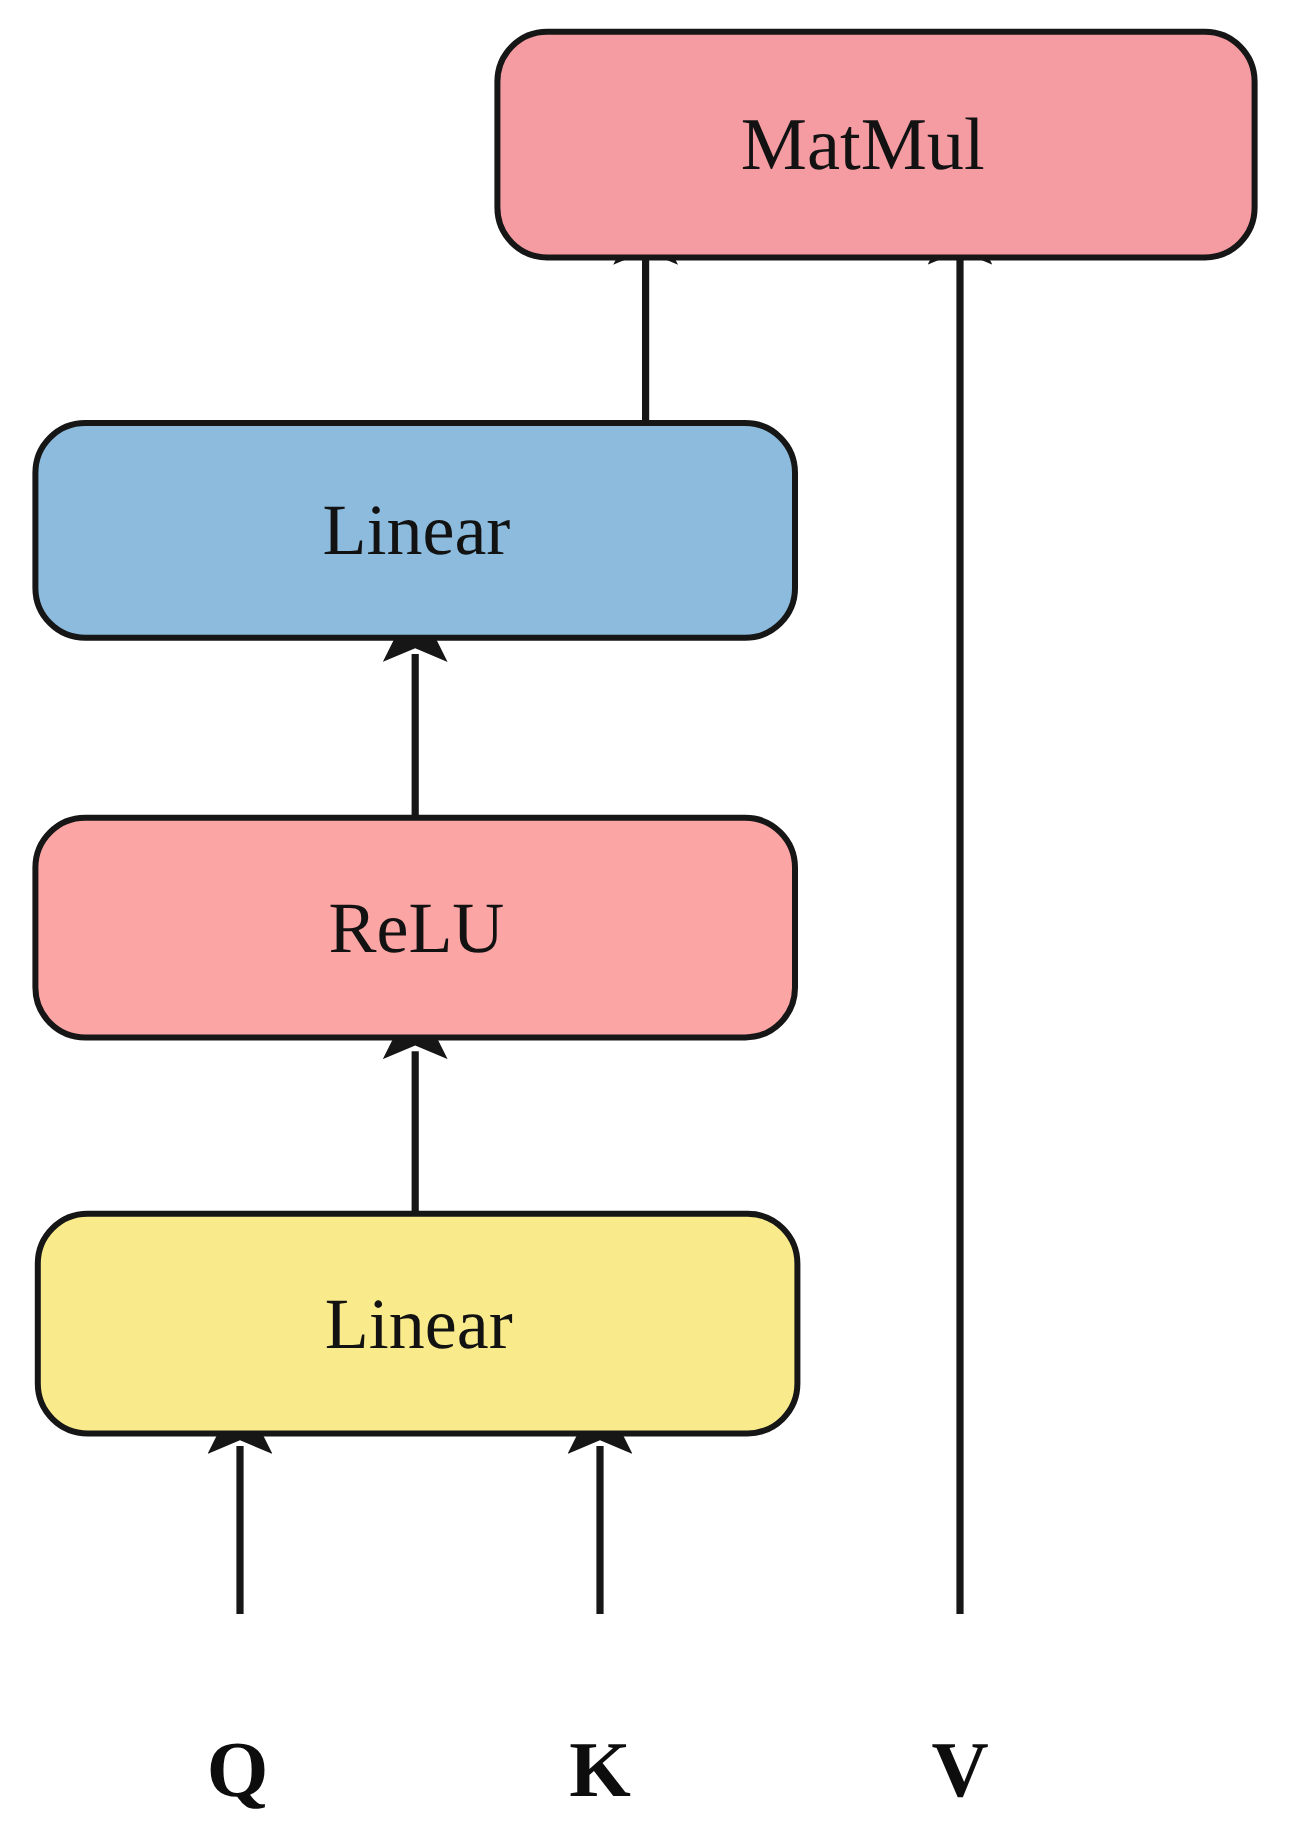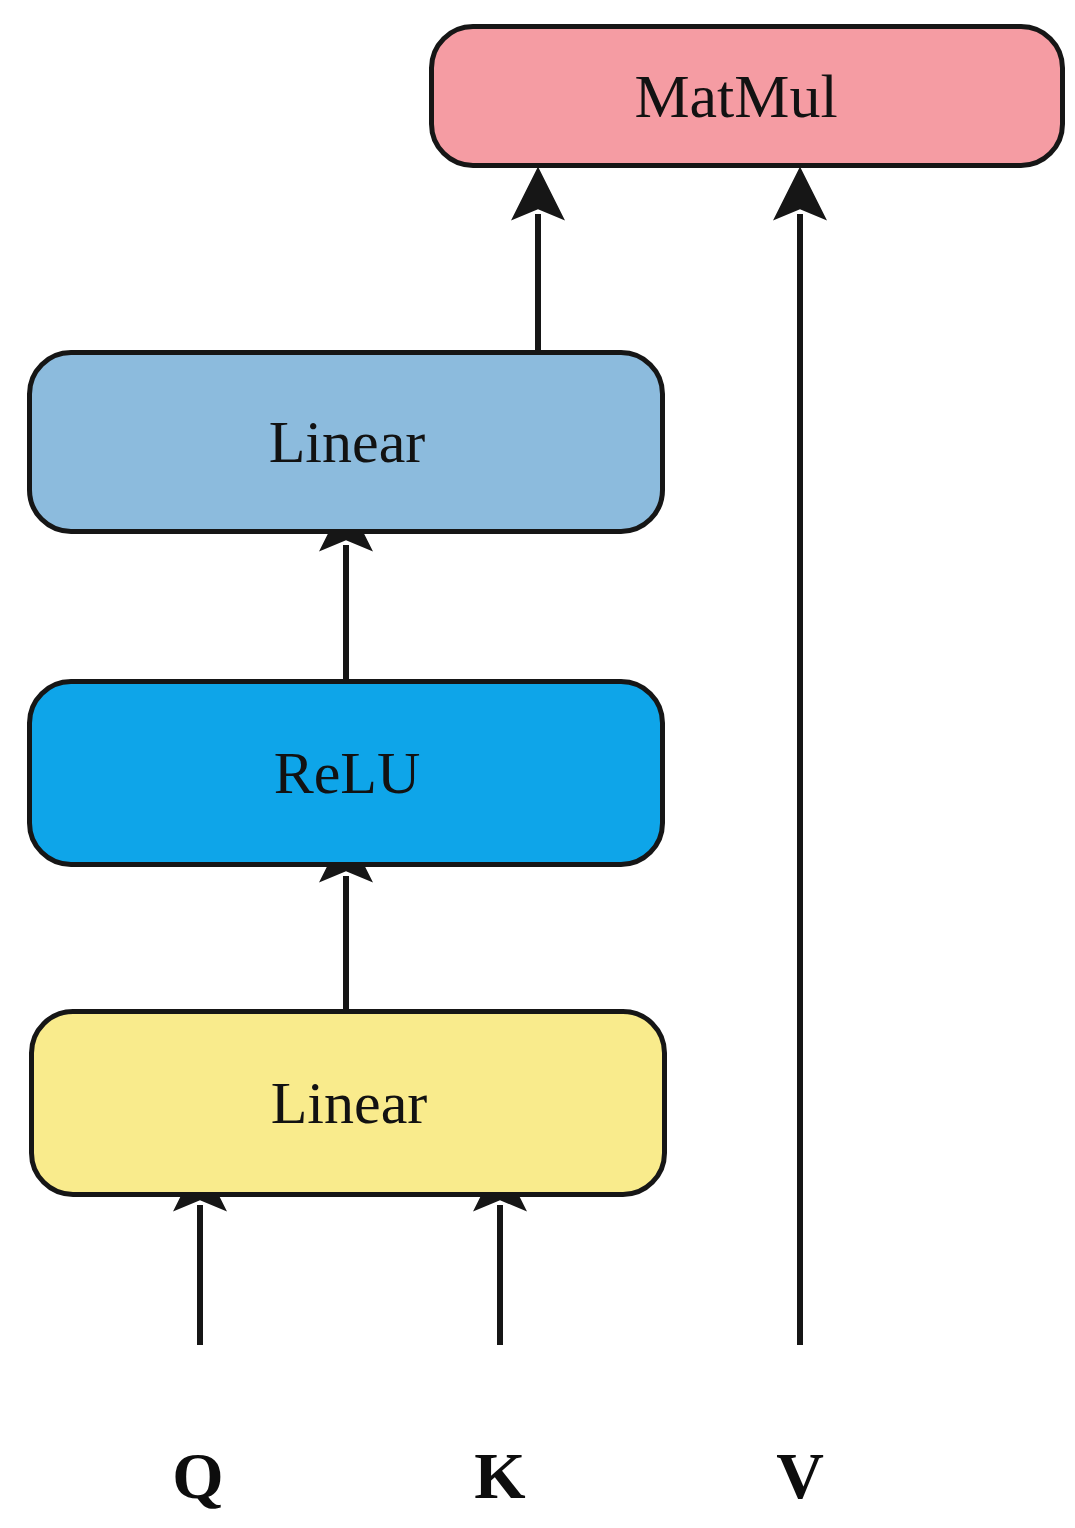--- a/index.html
+++ b/index.html
@@ -38,24 +38,24 @@
     justify-content: center;
   }
   .node-label {
     font-family: "Liberation Serif", "DejaVu Serif", serif;
     color: #121212;
     line-height: 1;
     white-space: nowrap;
   }
   
   #node-matmul {
-    left: 429px;
+    left: 412px;
     top: 24px;
     width: 636px;
-    height: 144px;
+    height: 193px;
   }
   #node-matmul .node-label {
     font-size: 62px;
     transform: translateX(-11px);
   }
   
   #node-linear-top {
     left: 27px;
     top: 350px;
     width: 638px;
@@ -127,21 +127,21 @@
   </svg>
 
   <div class="node" id="node-matmul" style="background: rgb(245, 156, 163); border-color: rgb(22, 22, 22);">
     <span class="node-label">MatMul</span>
   </div>
 
   <div class="node" id="node-linear-top" style="background: rgb(140, 187, 221); border-color: rgb(22, 22, 22);">
     <span class="node-label">Linear</span>
   </div>
 
-  <div class="node" id="node-relu" style="background: #0ea5e9; border-color: rgb(22, 22, 22); align-items: center;">
+  <div class="node" id="node-relu" style="background: #fca5a5; border-color: rgb(22, 22, 22); align-items: center;">
     <span class="node-label">ReLU</span>
   </div>
 
   <div class="node" id="node-linear-bottom" style="background: rgb(249, 235, 140); border-color: rgb(22, 22, 22);">
     <span class="node-label">Linear</span>
   </div>
 
   <div class="io-label" id="io-label-q">Q</div>
 
   <div class="io-label" id="io-label-k">K</div>

